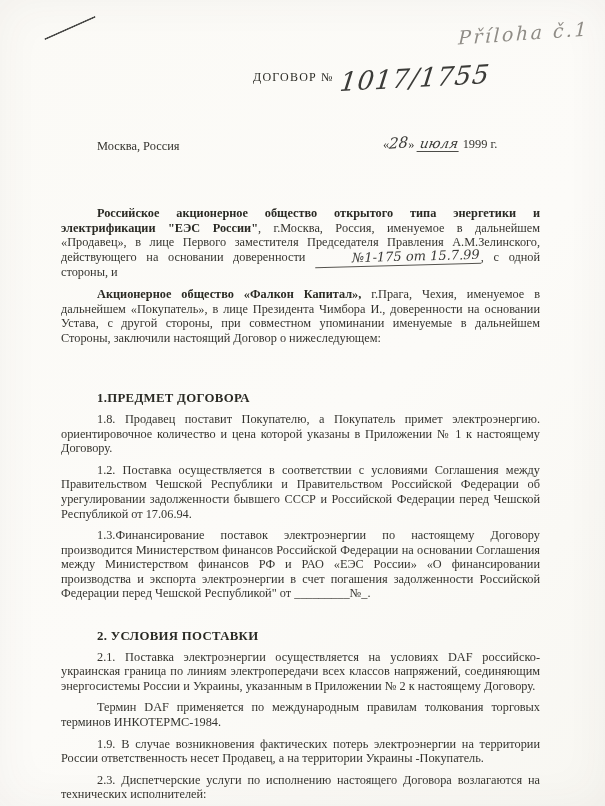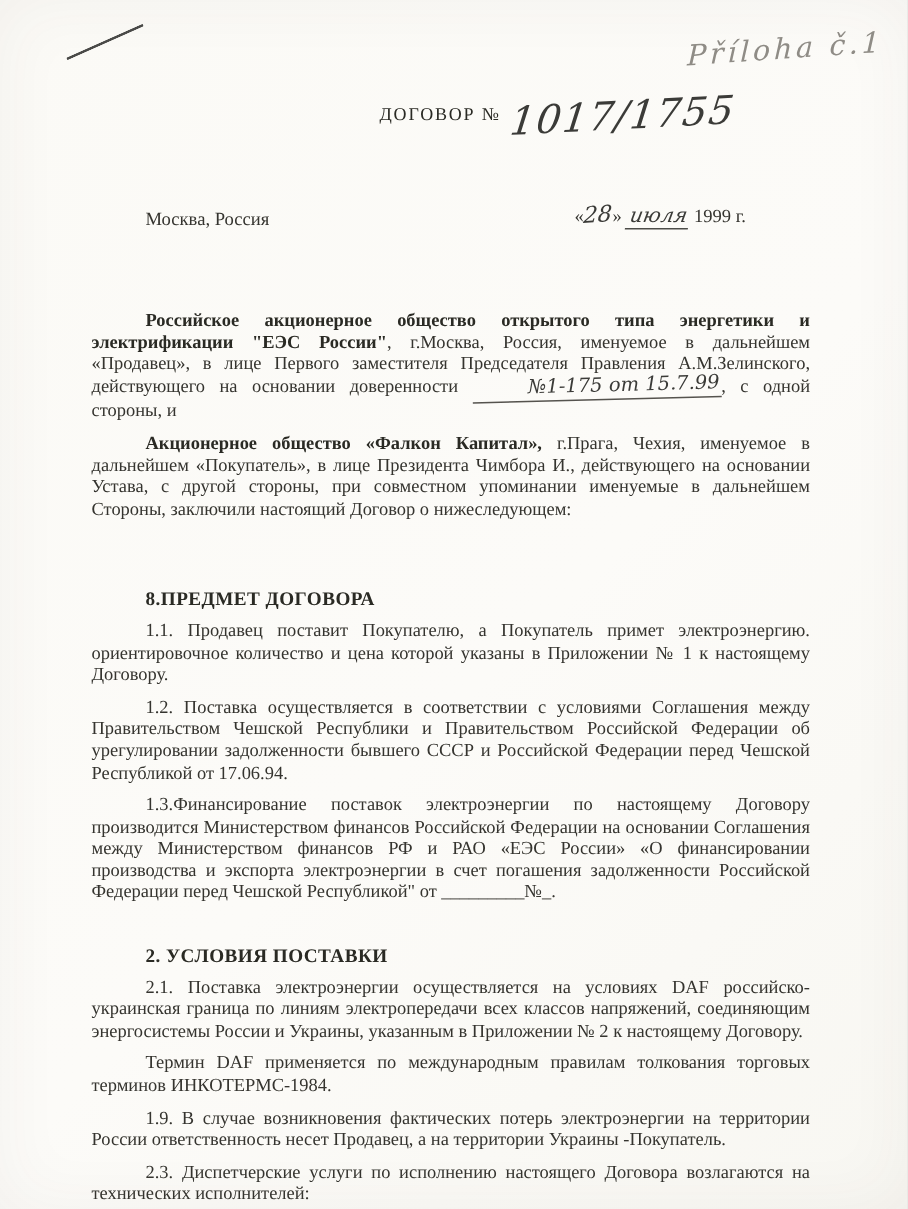--- a/index.html
+++ b/index.html
@@ -130,25 +130,25 @@
   <div class="city">Москва, Россия</div>
 
   <div class="date">
     <span>«</span><span class="hw hw-day">28</span><span>»</span><span class="hw hw-month">июля</span><span>1999 г.</span>
   </div>
 
   <div class="content">
 
     <p><span class="b">Российское акционерное общество открытого типа энергетики и электрификации "ЕЭС России"</span><span>, г.Москва, Россия, именуемое в дальнейшем «Продавец», в лице Первого заместителя Председателя Правления А.М.Зелинского, действующего на основании доверенности </span><span class="hw hw-inline">№1-175 от 15.7.99</span><span>, с одной стороны, и</span></p>
 
-    <p><span class="b">Акционерное общество «Фалкон Капитал»,</span><span> г.Прага, Чехия, именуемое в дальнейшем «Покупатель», в лице Президента Чимбора И., действующего на основании Устава, с другой стороны, при совместном упоминании именуемые в дальнейшем Стороны, заключили настоящий Договор о нижеследующем:</span></p>
+    <p><span class="b">Акционерное общество «Фалкон Капитал»,</span><span> г.Прага, Чехия, именуемое в дальнейшем «Покупатель», в лице Президента Чимбора И., доверенности на основании Устава, с другой стороны, при совместном упоминании именуемые в дальнейшем Стороны, заключили настоящий Договор о нижеследующем:</span></p>
 
-    <div class="h">8.ПРЕДМЕТ ДОГОВОРА</div>
+    <div class="h">1.ПРЕДМЕТ ДОГОВОРА</div>
 
-    <p>1.1. Продавец поставит Покупателю, а Покупатель примет электроэнергию. ориентировочное количество и цена которой указаны в Приложении № 1 к настоящему Договору.</p>
+    <p>1.8. Продавец поставит Покупателю, а Покупатель примет электроэнергию. ориентировочное количество и цена которой указаны в Приложении № 1 к настоящему Договору.</p>
     <p>1.2. Поставка осуществляется в соответствии с условиями Соглашения между Правительством Чешской Республики и Правительством Российской Федерации об урегулировании задолженности бывшего СССР и Российской Федерации перед Чешской Республикой от 17.06.94.</p>
     <p>1.3.Финансирование поставок электроэнергии по настоящему Договору производится Министерством финансов Российской Федерации на основании Соглашения между Министерством финансов РФ и РАО «ЕЭС России» «О финансировании производства и экспорта электроэнергии в счет погашения задолженности Российской Федерации перед Чешской Республикой" от _________№_.</p>
 
     <div class="h h2">2. УСЛОВИЯ ПОСТАВКИ</div>
 
     <p>2.1. Поставка электроэнергии осуществляется на условиях DAF российско-украинская граница по линиям электропередачи всех классов напряжений, соединяющим энергосистемы России и Украины, указанным в Приложении № 2 к настоящему Договору.</p>
     <p>Термин DAF применяется по международным правилам толкования торговых терминов ИНКОТЕРМС-1984.</p>
     <p>1.9. В случае возникновения фактических потерь электроэнергии на территории России ответственность несет Продавец, а на территории Украины -Покупатель.</p>
     <p>2.3. Диспетчерские услуги по исполнению настоящего Договора возлагаются на технических исполнителей:</p>
 

